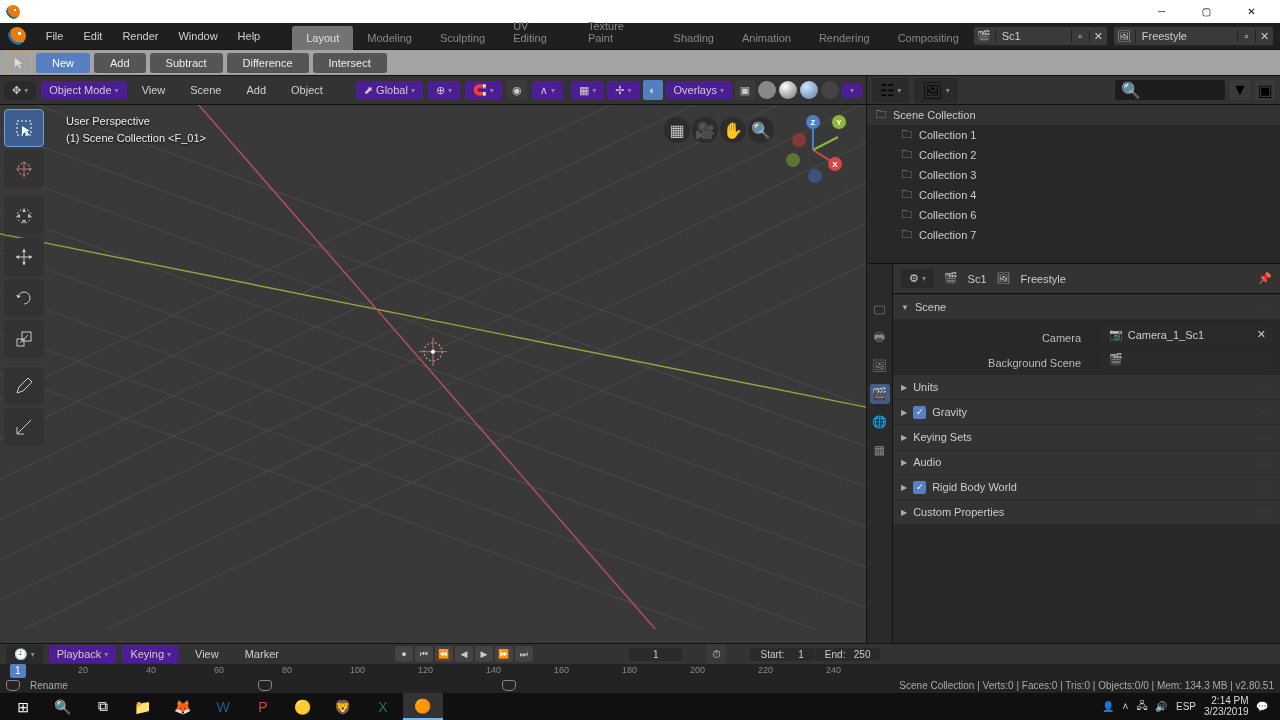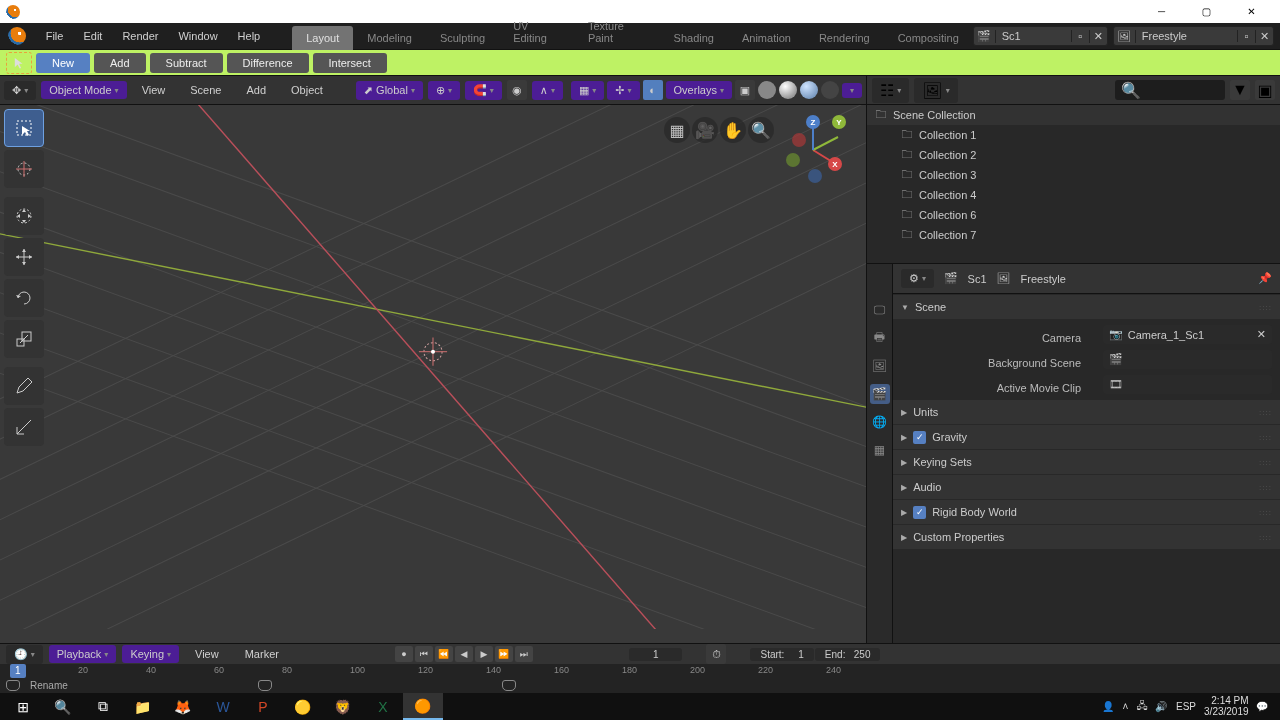--- a/index.html
+++ b/index.html
@@ -12,21 +12,21 @@
 .blender-logo{width:18px;height:18px;margin:0 10px 0 2px;background:radial-gradient(circle at 65% 35%,#fff 0,#fff 10%,#e87d0d 11%,#e87d0d 55%,#2c6ca7 56%,#2c6ca7 70%,transparent 71%);border-radius:50%}
 .menuitem{color:#d0d0d0;font-size:11px;padding:4px 10px;cursor:pointer}
 .workspace-tabs{display:flex;margin-left:22px;height:27px;align-items:flex-end}
 .wtab{color:#888;font-size:11px;padding:6px 14px 6px;cursor:pointer}
 .wtab.active{color:#e0e0e0;background:#737373;border-radius:3px 3px 0 0}
 .scene-bar{margin-left:auto;display:flex;align-items:center;gap:5px}
 .scene-field{background:#3a3a3a;border:1px solid #222;height:20px;display:flex;align-items:center;border-radius:3px;font-size:11px;color:#ccc}
 .scene-field .ico{width:22px;text-align:center;border-right:1px solid #222}
 .scene-field .txt{padding:0 50px 0 6px}
 .scene-field .btn{width:18px;text-align:center;border-left:1px solid #222}
-.toolbar2{height:26px;background:#bef264;display:flex;align-items:center;padding:0 6px;gap:4px;border-bottom:1px solid #111}
+.toolbar2{height:26px;background:#a3a3a3;display:flex;align-items:center;padding:0 6px;gap:4px;border-bottom:1px solid #111}
 .toolbar2 .sel{width:26px;height:22px;border:1px dashed #e8a33d;border-radius:3px;display:flex;align-items:center;justify-content:center}
 .sel svg{width:14px;height:14px}
 .tbtn{background:#555;color:#eee;font-size:11px;padding:4px 16px;border-radius:3px;cursor:pointer}
 .tbtn.primary{background:#5680c2;color:#fff}
 .main{position:absolute;top:76px;left:0;right:0;bottom:77px;display:flex}
 .left-pane{flex:1;display:flex;flex-direction:column;background:#2b2b2b;position:relative}
 .vheader{height:29px;background:#333;display:flex;align-items:center;padding:0 4px;gap:5px;border-bottom:1px solid #111;font-size:11px;color:#ccc}
 .dd{background:#2a2a2a;padding:3px 8px;border-radius:3px;display:flex;align-items:center;gap:3px}
 .dd.dark{background:#4c1d95}
 .dd .tri{font-size:8px;color:#888}
@@ -207,20 +207,24 @@
         </g>
         <line x1="-100" y1="108" x2="960" y2="320" stroke="#8fa83b" stroke-width="1.4"></line>
         <line x1="180" y1="-20" x2="720" y2="600" stroke="#b94f5a" stroke-width="1.4"></line>
         <g transform="translate(430,245)">
           <circle r="9" fill="none" stroke="#cfa0a0" stroke-dasharray="2 2"></circle>
           <line x1="-14" y1="0" x2="14" y2="0" stroke="#d07070"></line>
             <line x1="0" y1="-14" x2="0" y2="14" stroke="#d07070"></line>
           <circle r="2" fill="#fff"></circle>
         </g>
       </svg>
+      <div class="vp-info">
+        <div>User Perspective</div>
+        <div>(1) Scene Collection &lt;F_01&gt;</div>
+      </div>
       <div class="tool-col">
         <div class="tool sel">
             <svg viewBox="0 0 20 20">
               <rect x="3" y="3" width="14" height="14" fill="none" stroke="#fff" stroke-dasharray="2 2"></rect>
               <path d="M8 8 L8 17 L11 14 L13 18 L15 17 L13 13 L16 13 Z" fill="#fff"></path>
             </svg>
           </div>
         <div class="tool">
             <svg viewBox="0 0 20 20">
               <circle cx="10" cy="10" r="6" fill="none" stroke="#ccc" stroke-dasharray="2 2"></circle>
@@ -362,26 +366,20 @@
             <div class="fld">
               <span>📷</span>
               <span>Camera_1_Sc1</span>
               <span style="margin-left:auto">✕</span>
             </div>
           </div>
         <div class="prop-row">
             <span class="lbl">Background Scene</span>
             <div class="fld">
               <span>🎬</span>
-            </div>
-          </div>
-        <div class="prop-row">
-            <span class="lbl">Active Movie Clip</span>
-            <div class="fld">
-              <span>🎞</span>
             </div>
           </div>
         <div class="panel-hdr" style="margin-top:6px">
             <span class="tri">▶</span>
             <span>Units</span>
             <span class="grip">::::</span>
           </div>
         <div class="panel-hdr">
             <span class="tri">▶</span>
             <span class="chk">✓</span>
@@ -458,20 +456,21 @@
     <span class="tick" style="left:758px">220</span>
     <span class="tick" style="left:826px">240</span>
   </div>
 </div>
 
 <div class="status">
   <div class="mouse"></div>
   <span>Rename</span>
   <div class="mouse" style="margin-left:180px"></div>
   <div class="mouse" style="margin-left:220px"></div>
+  <span class="right">Scene Collection | Verts:0 | Faces:0 | Tris:0 | Objects:0/0 | Mem: 134.3 MB | v2.80.51</span>
 </div>
 
 <div class="taskbar">
   <div class="tb-ico">⊞</div>
   <div class="tb-ico">🔍</div>
   <div class="tb-ico">⧉</div>
   <div class="tb-ico">📁</div>
   <div class="tb-ico">🦊</div>
   <div class="tb-ico" style="color:#2b579a">W</div>
   <div class="tb-ico" style="color:#d24726">P</div>

